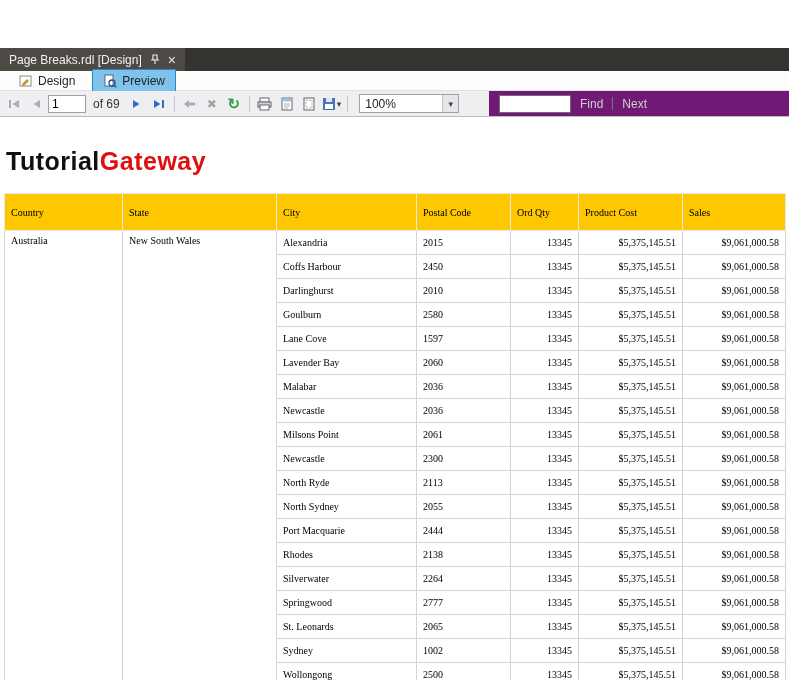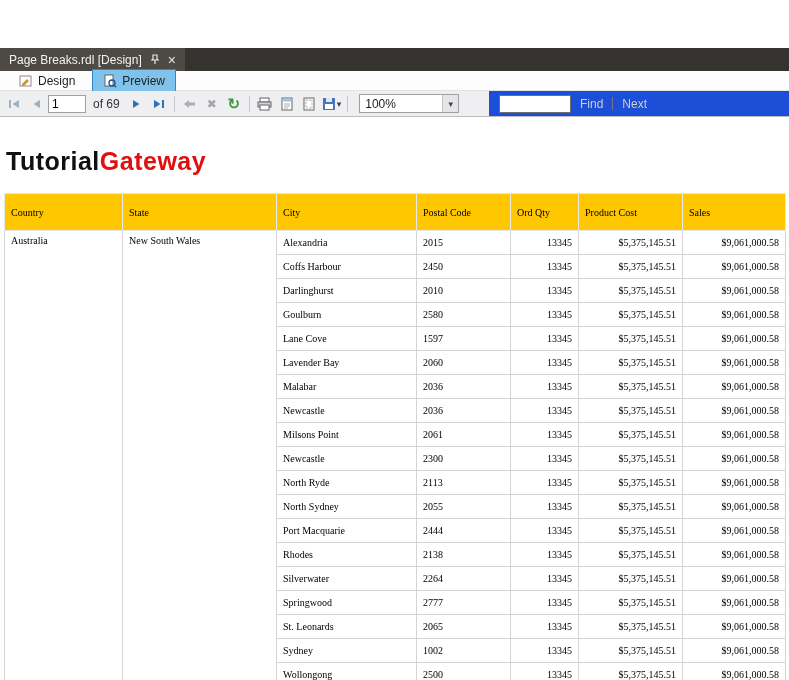--- a/index.html
+++ b/index.html
@@ -18,21 +18,21 @@
     display: flex; align-items: center; gap: 6px; padding-left: 8px; font-size: 12px; }
   .mode-tab { display: flex; align-items: center; gap: 5px; padding: 4px 10px;
     border: 1px solid transparent; color: #1e1e1e; }
   .mode-tab.active { background: #7fc3ec; border-color: #2e86c8; }
   .mode-tab svg { display: block; }
 
   
   .viewer-toolbar { height: 26px; display: flex; border-bottom: 1px solid #bdbdbd; }
   .tb-left { flex: 0 0 489px; background: #efeff2; display: flex; align-items: center;
     padding: 0 4px; gap: 2px; }
-  .tb-right { flex: 1; background: #1d4ed8; display: flex; align-items: center;
+  .tb-right { flex: 1; background: #701a75; display: flex; align-items: center;
     gap: 9px; padding: 0 10px; }
   .tb-btn { min-width: 20px; height: 20px; display: flex; align-items: center;
     justify-content: center; gap: 1px; border: 1px solid transparent; }
   .tb-btn svg { display: block; }
   .tb-sep { width: 1px; height: 16px; background: #c6c6cb; margin: 0 3px; }
   .page-input { width: 38px; height: 18px; border: 1px solid #a0a0a0; font-size: 12px;
     padding: 0 3px; font-family: "Liberation Sans", sans-serif; }
   .of-label { font-size: 12px; color: #333; margin: 0 5px; white-space: nowrap; }
   .glyph { font-size: 14px; line-height: 1; }
   .refresh-glyph { color: #3e9e3e; font-weight: bold; font-size: 15px; }

